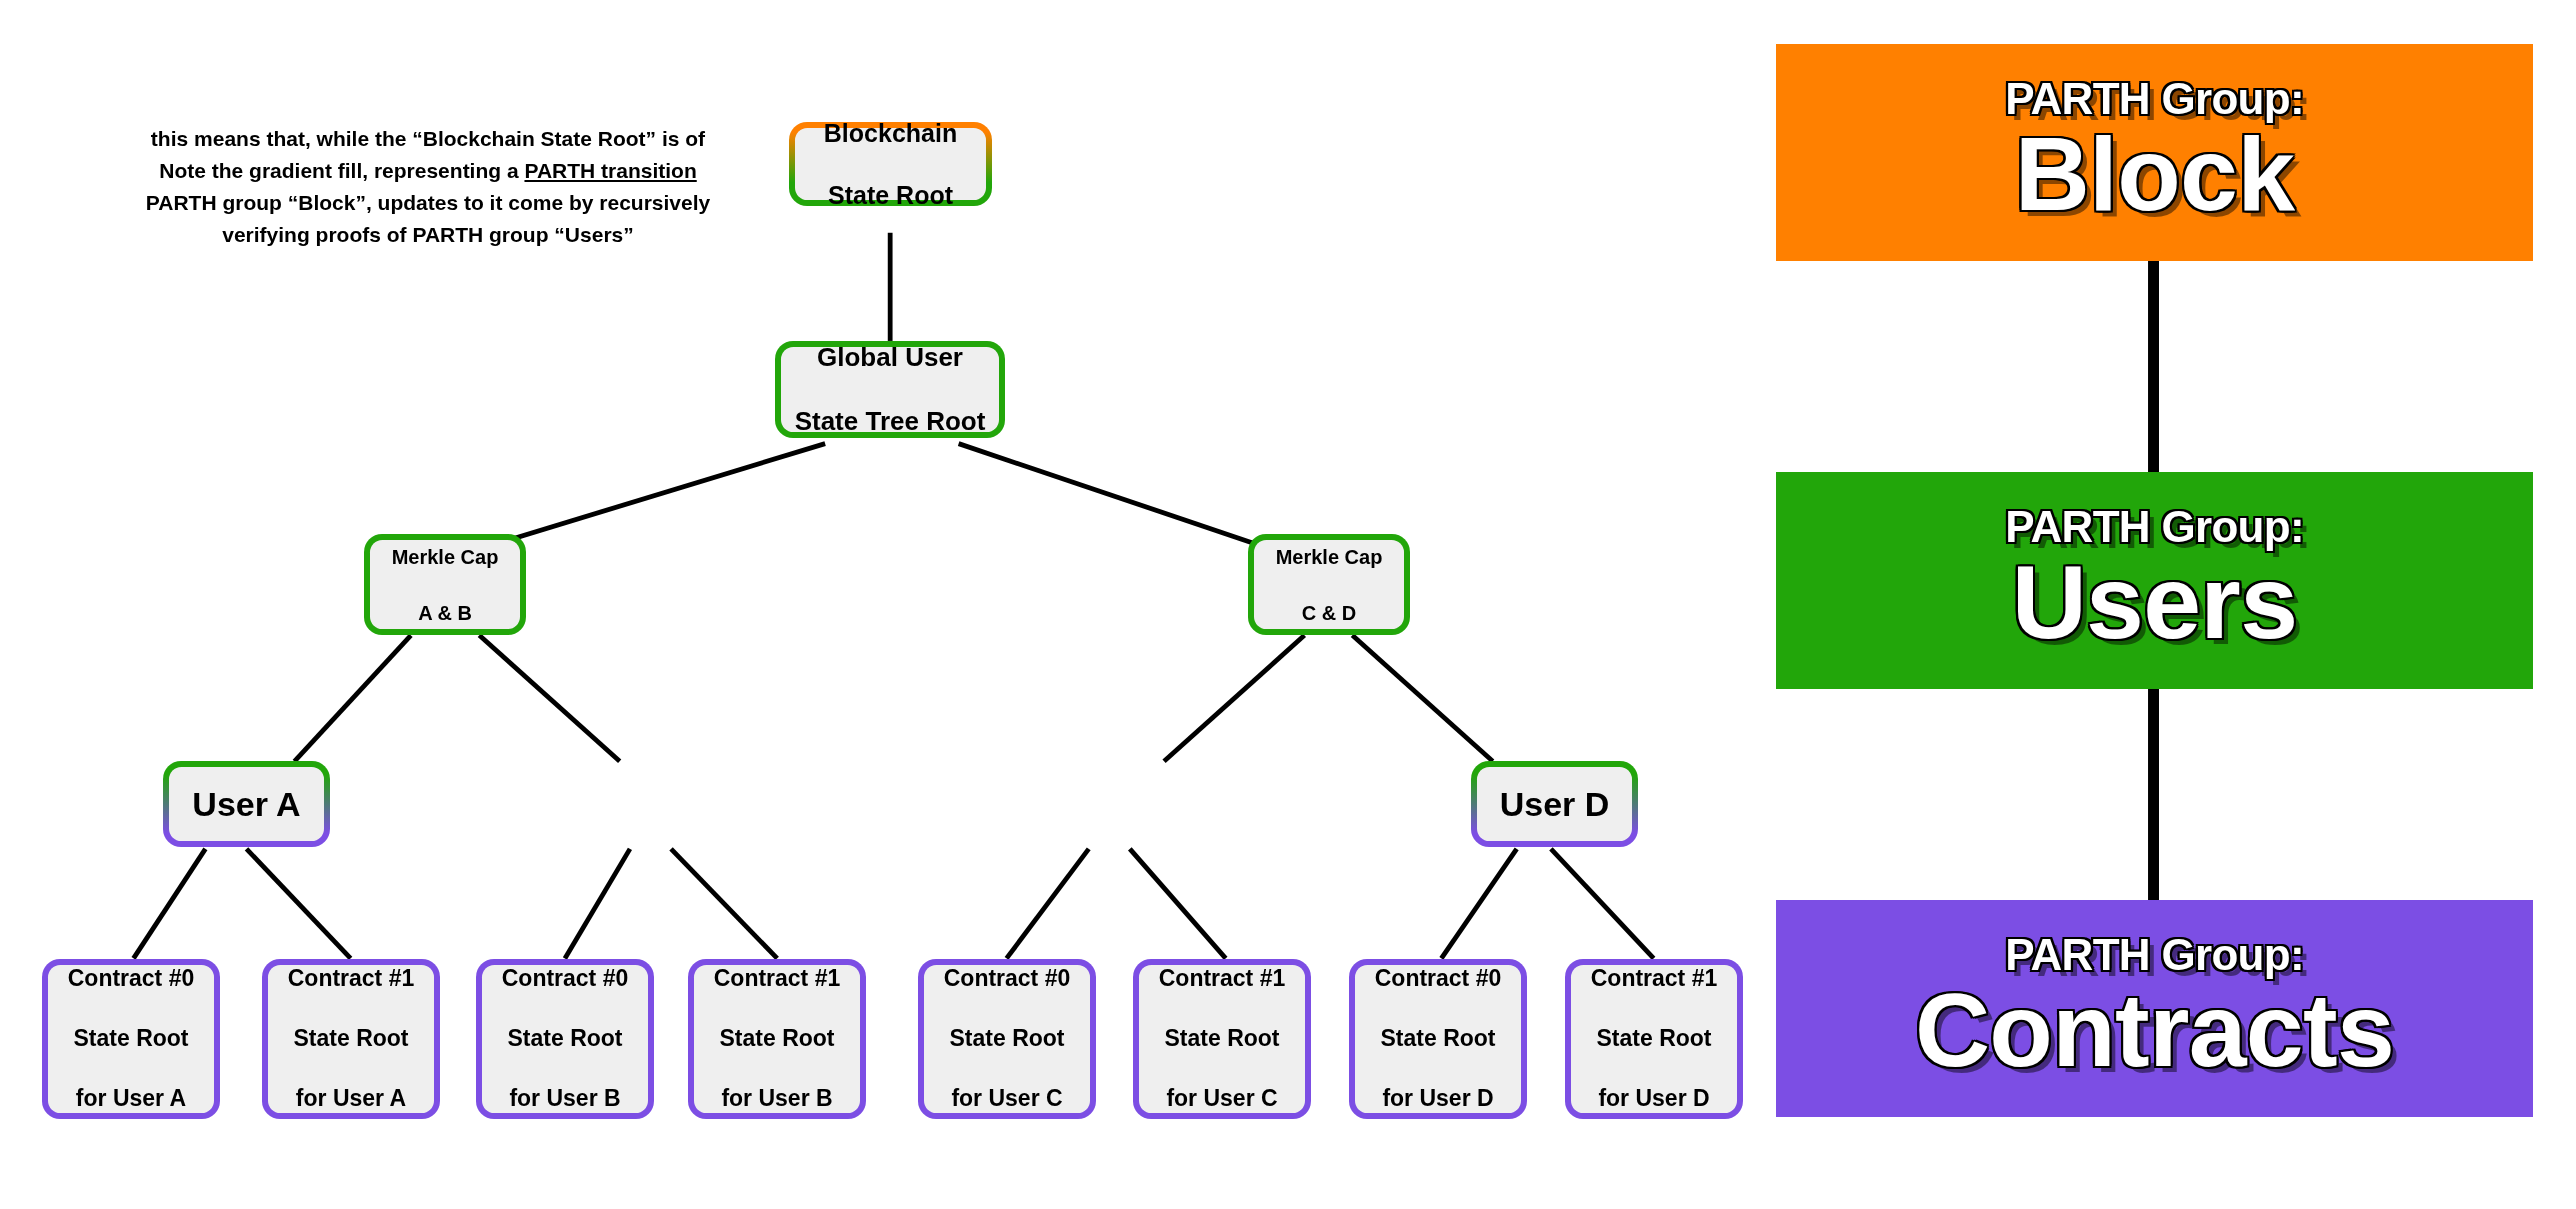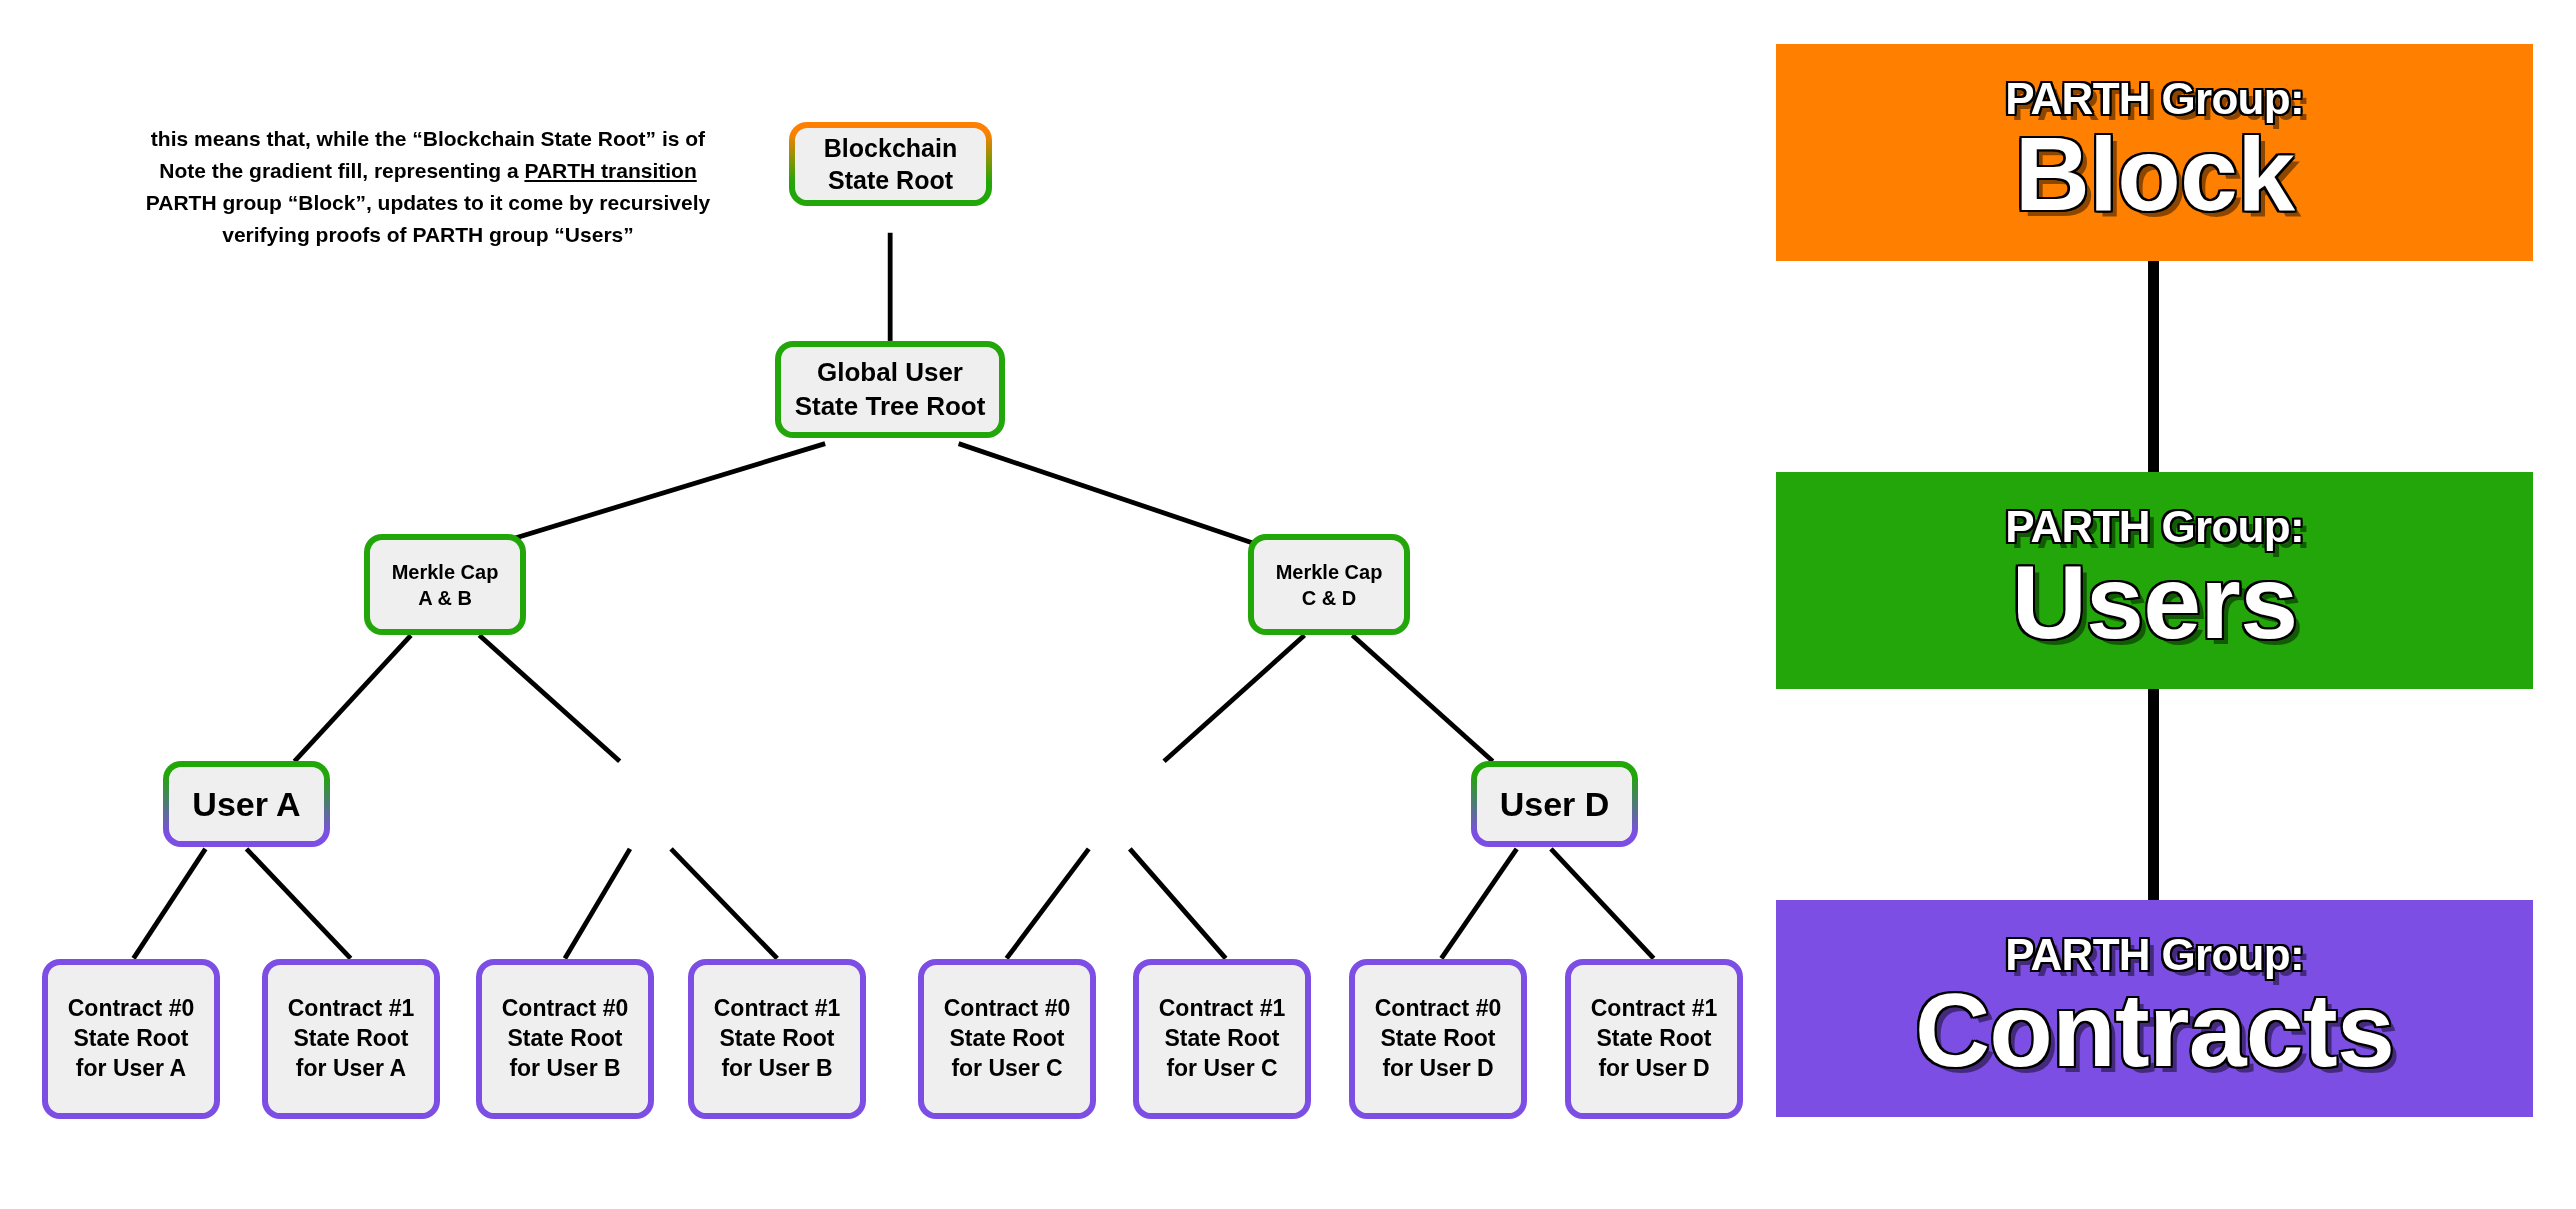--- a/index.html
+++ b/index.html
@@ -44,20 +44,21 @@
     border-radius: 12.3px;
     display: flex;
     flex-direction: column;
     align-items: center;
     justify-content: center;
     color: #000000;
     font-weight: bold;
     line-height: 1.30;
     text-align: center;
     white-space: nowrap;
+    gap: 30px;
   }
 
   
   .bd-orange-green { background: linear-gradient(180deg, #ff8000 0%, #ff8000 12%, #22a60a 72%, #22a60a 100%); }
   .bd-green        { background: #22a60a; }
   .bd-green-purple { background: linear-gradient(180deg, #22a60a 0%, #22a60a 16%, #7c4ee4 84%, #7c4ee4 100%); }
   .bd-purple       { background: #7c4ee4; }
 
   
   .t-root   { width: 203px;  height: 84px; font-size: 25px; }

